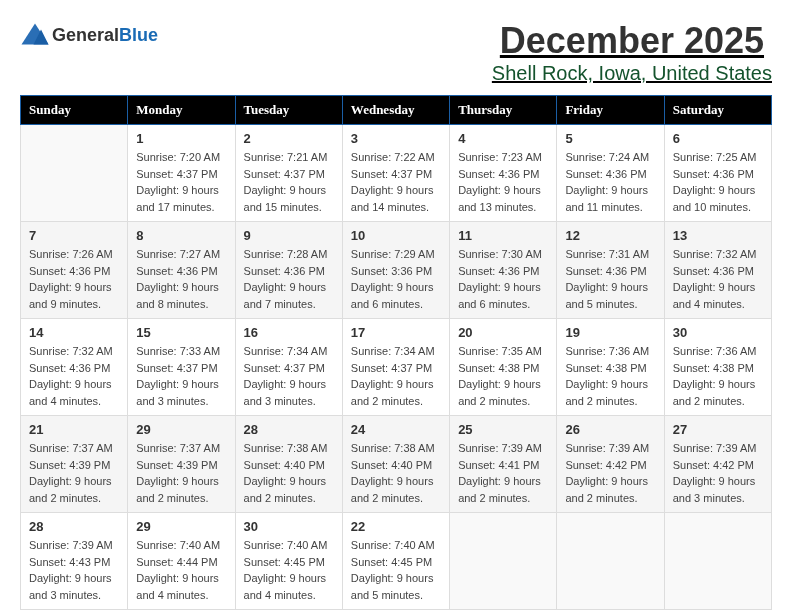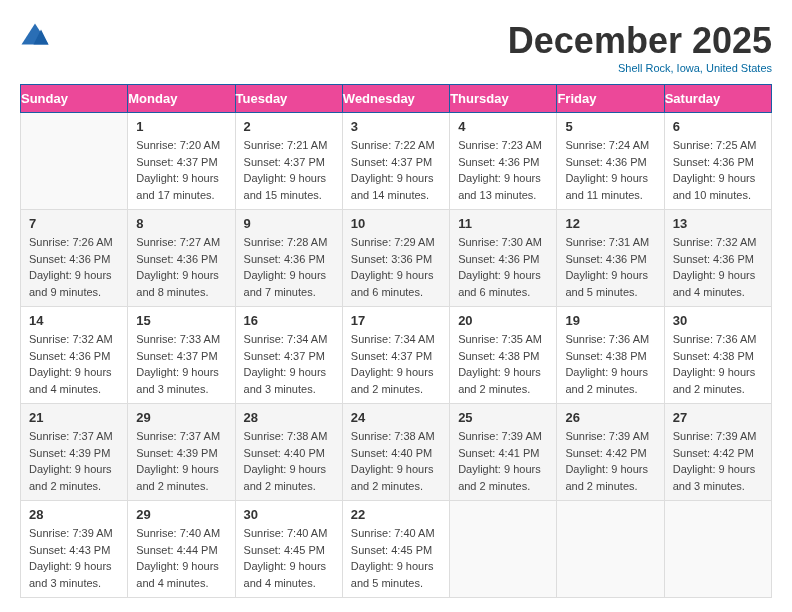--- a/index.html
+++ b/index.html
@@ -25,43 +25,45 @@
       font-size: 18px;
       font-weight: bold;
       color: #1a6bb5;
     }
     .logo-icon {
       width: 30px;
       height: 30px;
       margin-right: 2px;
     }
     .title-section {
-      text-align: right;
+      text-align: center;
+      text-decoration: underline;
     }
     .month-title {
       font-size: 36px;
       font-weight: bold;
       color: #333;
     }
     .location-title {
-      font-size: 11px;
-      color: #0369a1;
+      font-size: 20px;
+      color: #14532d;
     }
     .calendar {
       width: 100%;
       border-collapse: collapse;
       border: 1px solid #ccc;
     }
     .calendar th {
-      background-color: #ec4899;
+      background-color: #000000;
       color: #fff;
       text-align: left;
-      padding: 6px 0;
+      padding: 6px 8px;
       font-size: 13px;
       border: 1px solid #1a5ea5;
+      font-family: Liberation Serif, serif;
     }
     .calendar td {
       vertical-align: top;
       padding: 6px 8px;
       border: 1px solid #ddd;
       width: calc(100% / 7);
       min-height: 80px;
       font-size: 11px;
       color: #333;
       background: #fff;
@@ -99,20 +101,23 @@
 </head>
 <body>
 
 <div class="header-section">
   <div class="logo-wrapper">
     <div class="logo-line">
       <svg class="logo-icon" viewBox="0 0 40 35">
         <polygon points="20,2 38,30 2,30" fill="#2a6eb5"></polygon>
         <polygon points="28,10 38,30 18,30" fill="#1a5ea5"></polygon>
       </svg>
+      <span>
+        <span class="logo-text-general">General</span><span class="logo-text-blue">Blue</span>
+      </span>
     </div>
   </div>
   <div class="title-section">
     <div class="month-title">December 2025</div>
     <div class="location-title">Shell Rock, Iowa, United States</div>
   </div>
 </div>
 
 <table class="calendar">
   <thead>

